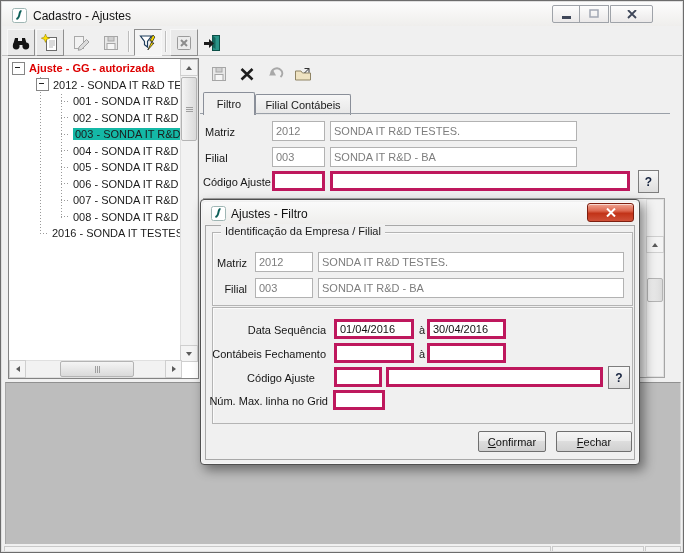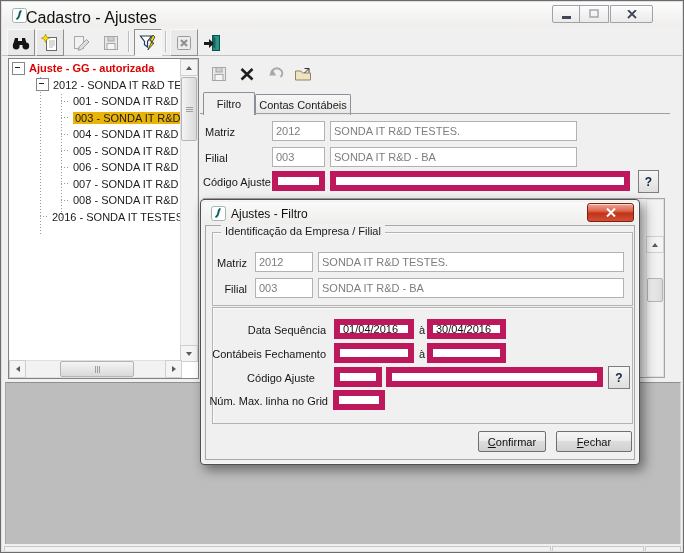--- a/index.html
+++ b/index.html
@@ -3,21 +3,21 @@
 <meta charset="utf-8">
 <style>
   html,body{margin:0;padding:0}
   body{position:relative;width:684px;height:553px;overflow:hidden;background:#f0f0f0;
        font-family:"Liberation Sans",sans-serif;font-size:11px;color:#1b1b1b;}
   .abs{position:absolute}
   
   .frame{position:absolute;inset:0;border:1px solid #6c6c6c;pointer-events:none;z-index:60}
   .frame-in{position:absolute;inset:1px;border:1px solid #dfdfdf;pointer-events:none;z-index:60}
   .titlebar{left:2px;top:2px;width:680px;height:24px;background:linear-gradient(#fcfcfc,#efeeec);display:flex;align-items:center}
-  .title-text{position:absolute;left:24px;top:7px;font-size:16px;color:#111;white-space:nowrap}
+  .title-text{position:absolute;left:31px;top:7px;font-size:12px;color:#111;white-space:nowrap}
   .applogo{position:absolute;left:10px;top:6px;width:15px;height:15px}
   .winbtn{position:absolute;top:5px;height:16px;background:linear-gradient(#fdfdfd,#ebe9e9);
           border:1px solid #9fa3a9;display:flex;align-items:center;justify-content:center}
   
   .toolbar{left:2px;top:26px;width:680px;height:29px;border-bottom:1px solid #c2c2c2;background:#f0f0f0}
   .tbtn{position:absolute;top:29px;width:26px;height:25px;display:flex;align-items:center;justify-content:center}
   .raised{border:1px solid;border-color:#f7f7f7 #8f8f8f #8f8f8f #f7f7f7;background:#e9e9e9}
   .pressed{border:1px solid;border-color:#8f8f8f #f7f7f7 #f7f7f7 #8f8f8f;background:#f4f4f4}
   .flat{border:1px solid transparent}
   .tsep{position:absolute;top:31px;width:1px;height:21px;background:#bdbdbd;box-shadow:1px 0 0 #fafafa}
@@ -25,21 +25,21 @@
   .treepanel{left:8px;top:58px;width:189px;height:319px;background:#fff;border:1px solid #838383}
   .treerows{position:absolute;left:9px;top:60px;width:171px;height:298px;overflow:hidden}
   .trow{height:16.5px;display:flex;align-items:center;white-space:nowrap;cursor:default}
   .l0{padding-left:3px}.l1{padding-left:27px}.l1n{padding-left:31px}.l2{padding-left:52px}
   .red{color:#dd0000;font-weight:bold}
   .expander{width:11px;height:11px;border:1px solid #868686;background:#fff;position:relative;flex:none;margin-right:4px}
   .expander::after{content:"";position:absolute;left:2px;top:4px;width:5px;height:1px;background:#222}
   .stub{width:9px;height:1px;flex:none;margin-right:3px;
         background:repeating-linear-gradient(to right,#9a9a9a 0 1px,transparent 1px 3px)}
   .conn{position:absolute;width:1px;background:repeating-linear-gradient(to bottom,#9a9a9a 0 1px,transparent 1px 3px);z-index:0}
-  .sel{background:#eab308;padding:0 2px}
+  .sel{background:#14b8a6;padding:0 2px}
   
   .sb{position:absolute;background:#f2f2f2;border:1px solid #e0e0e0}
   .sbbtn{position:absolute;background:#f4f4f4;border:1px solid #cfcfcf;display:flex;align-items:center;justify-content:center}
   .thumbv,.thumbh{position:absolute;background:linear-gradient(90deg,#f4f4f4,#dadada);border:1px solid #b4b4b4;border-radius:2px}
   .thumbh{background:linear-gradient(#f4f4f4,#dadada)}
   .gripv{width:7px;height:5px;background:repeating-linear-gradient(to bottom,#9f9f9f 0 1px,transparent 1px 2px)}
   .griph{width:5px;height:7px;background:repeating-linear-gradient(to right,#9f9f9f 0 1px,transparent 1px 2px)}
   .tri{width:0;height:0}
   .tri.up{border-left:3px solid transparent;border-right:3px solid transparent;border-bottom:4px solid #5a5a5a}
   .tri.dn{border-left:3px solid transparent;border-right:3px solid transparent;border-top:4px solid #5a5a5a}
@@ -48,21 +48,21 @@
   
   .rbtn{position:absolute;top:61px;width:24px;height:23px;display:flex;align-items:center;justify-content:center;border:1px solid transparent}
   .tab{position:absolute;display:flex;align-items:center;justify-content:center;border:1px solid #8a8f99;border-bottom:none;
        border-radius:2px 2px 0 0;font-size:11px}
   .tab.on{top:92px;height:22px;background:#f0f0f0;z-index:3}
   .tab.off{top:94px;height:20px;background:linear-gradient(#f7f7f7,#e6e6e6);z-index:1}
   .hline{position:absolute;height:1px;background:#9aa0a8;z-index:2}
   .flabel{position:absolute;font-size:11px;color:#161616;white-space:nowrap}
   input{position:absolute;height:20px;font-family:inherit;font-size:11px;padding:0 3px;background:#fff;outline:none;box-sizing:border-box}
   input.ro{border:1px solid #b2b2b2;color:#7d7d7d}
-  input.ed{border:6px solid #be185d;color:#111}
+  input.ed{border:3px solid #be185d;color:#111}
   .hbtn{position:absolute;background:linear-gradient(#f7f7f7,#dedede);border:1px solid #7d7d7d;
         font-weight:bold;font-size:12px;color:#14213d;display:flex;align-items:center;justify-content:center;cursor:default}
   .gridarea{position:absolute;left:203px;top:198px;width:460px;height:178px;border:1px solid #a5a5a5;background:#f0f0f0}
   
   .darkpanel{position:absolute;left:5px;top:382px;width:674px;height:161px;background:#bdbdbd;
              border-top:1px solid #909090;border-left:1px solid #a6a6a6;border-right:1px solid #d9d9d9}
   .statusbar{position:absolute;top:546px;height:12px;background:#f2f2f2;border:1px solid #c9c9c9}
   
   .dialog{position:absolute;left:200px;top:199px;width:438px;height:264px;background:#f0f0f0;
           border:1px solid #4f4f4f;border-radius:4px;box-shadow:4px 5px 12px rgba(0,0,0,.45),inset 0 0 0 1px #f6f6f6;z-index:40}
@@ -173,20 +173,24 @@
   <div class="trow l1">
     <span class="expander"></span>
     <span>2012 - SONDA IT R&amp;D TESTES.</span>
   </div>
   <div class="trow l2">
       <span class="stub"></span>
       <span>001 - SONDA IT R&amp;D</span>
     </div>
   <div class="trow l2">
       <span class="stub"></span>
+      <span>002 - SONDA IT R&amp;D</span>
+    </div>
+  <div class="trow l2">
+      <span class="stub"></span>
       <span class="sel">003 - SONDA IT R&amp;D</span>
     </div>
   <div class="trow l2">
       <span class="stub"></span>
       <span>004 - SONDA IT R&amp;D</span>
     </div>
   <div class="trow l2">
       <span class="stub"></span>
       <span>005 - SONDA IT R&amp;D</span>
     </div>
@@ -254,21 +258,21 @@
     <path d="M10.5 2.5 h4.5 v4" fill="none" stroke="#333"></path>
       <path d="M15 2.5 l-4.5 4.5" stroke="#333"></path>
     </svg>
 </div>
 
 <div class="hline" style="left:200px;top:113px;width:470px"></div>
 <div class="tab on" style="left:203px;width:50px">
     <span>Filtro</span>
   </div>
 <div class="tab off" style="left:255px;width:94px">
-    <span>Contas Contábeis</span>
+    <span>Filial Contábeis</span>
   </div>
 
 <span class="flabel" style="left:205px;top:126px">Matriz</span>
 <input class="ro" style="left: 272px; top: 121px; width: 53px;" readonly="" value="2012">
 <input class="ro" style="left: 330px; top: 121px; width: 247px;" readonly="" value="SONDA IT R&amp;D TESTES.">
 <span class="flabel" style="left:205px;top:152px">Filial</span>
 <input class="ro" style="left: 272px; top: 147px; width: 53px;" readonly="" value="003">
 <input class="ro" style="left: 330px; top: 147px; width: 247px;" readonly="" value="SONDA IT R&amp;D - BA">
 <span class="flabel" style="left:203px;top:176px">Código Ajuste</span>
 <input class="ed" style="left: 272px; top: 171px; width: 53px;" value="">

